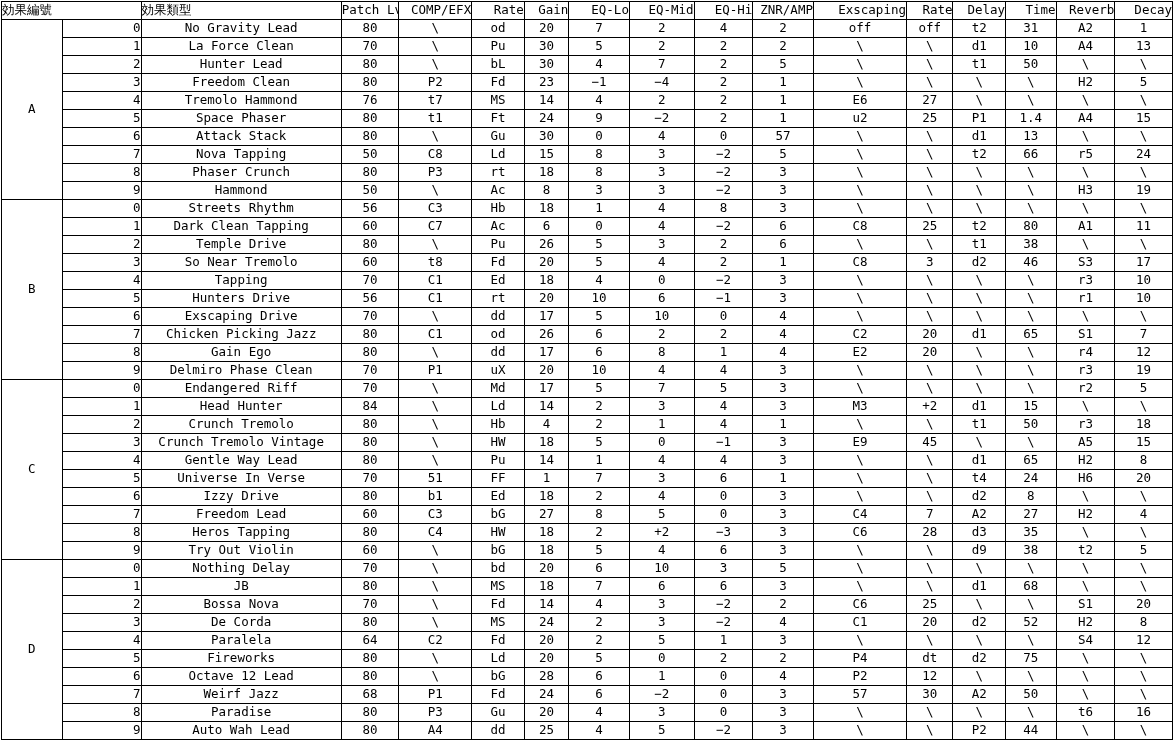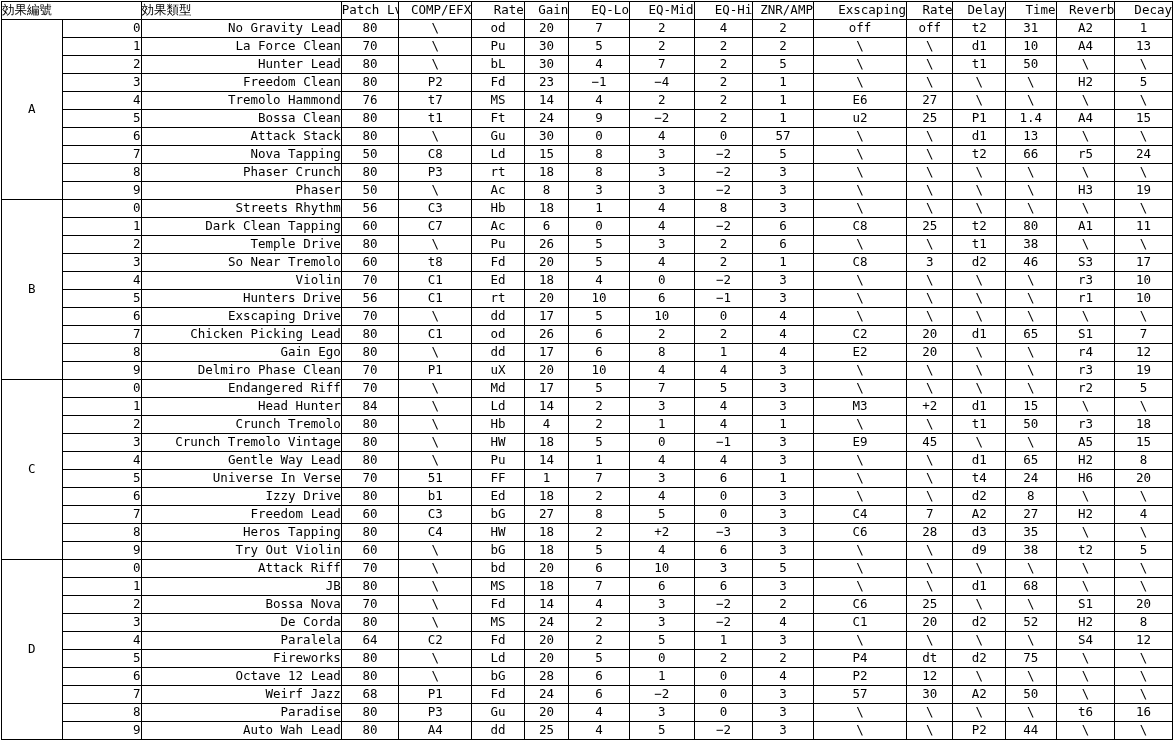--- a/index.html
+++ b/index.html
@@ -63,21 +63,21 @@
     text-align: center;
     vertical-align: middle;
     font-size: 15px;
     font-family: "DejaVu Sans Mono", monospace;
   }
   td.num-cell {
     text-align: right;
     padding-right: 3px;
   }
   td.name-cell {
-    text-align: right;
+    text-align: center;
     padding-left: 2px;
     margin-left: 32px;
   }
   td.val-cell {
     text-align: center;
   }
   .han {
     font-family: "DejaVu Sans", sans-serif;
     font-size: 13px;
   }
@@ -212,21 +212,21 @@
         <td class="val-cell">1</td>
         <td class="val-cell">E6</td>
         <td class="val-cell">27</td>
         <td class="val-cell">\</td>
         <td class="val-cell">\</td>
         <td class="val-cell">\</td>
         <td class="val-cell">\</td>
       </tr>
       <tr>
         <td class="num-cell">5</td>
-        <td class="name-cell">Bossa Clean</td>
+        <td class="name-cell">Space Phaser</td>
         <td class="val-cell">80</td>
         <td class="val-cell">t1</td>
         <td class="val-cell">Ft</td>
         <td class="val-cell">24</td>
         <td class="val-cell">9</td>
         <td class="val-cell">−2</td>
         <td class="val-cell">2</td>
         <td class="val-cell">1</td>
         <td class="val-cell">u2</td>
         <td class="val-cell">25</td>
@@ -284,21 +284,21 @@
         <td class="val-cell">3</td>
         <td class="val-cell">\</td>
         <td class="val-cell">\</td>
         <td class="val-cell">\</td>
         <td class="val-cell">\</td>
         <td class="val-cell">\</td>
         <td class="val-cell">\</td>
       </tr>
       <tr>
         <td class="num-cell">9</td>
-        <td class="name-cell">Phaser</td>
+        <td class="name-cell">Hammond</td>
         <td class="val-cell">50</td>
         <td class="val-cell">\</td>
         <td class="val-cell">Ac</td>
         <td class="val-cell">8</td>
         <td class="val-cell">3</td>
         <td class="val-cell">3</td>
         <td class="val-cell">−2</td>
         <td class="val-cell">3</td>
         <td class="val-cell">\</td>
         <td class="val-cell">\</td>
@@ -375,21 +375,21 @@
         <td class="val-cell">1</td>
         <td class="val-cell">C8</td>
         <td class="val-cell">3</td>
         <td class="val-cell">d2</td>
         <td class="val-cell">46</td>
         <td class="val-cell">S3</td>
         <td class="val-cell">17</td>
       </tr>
       <tr>
         <td class="num-cell">4</td>
-        <td class="name-cell">Violin</td>
+        <td class="name-cell">Tapping</td>
         <td class="val-cell">70</td>
         <td class="val-cell">C1</td>
         <td class="val-cell">Ed</td>
         <td class="val-cell">18</td>
         <td class="val-cell">4</td>
         <td class="val-cell">0</td>
         <td class="val-cell">−2</td>
         <td class="val-cell">3</td>
         <td class="val-cell">\</td>
         <td class="val-cell">\</td>
@@ -429,21 +429,21 @@
         <td class="val-cell">4</td>
         <td class="val-cell">\</td>
         <td class="val-cell">\</td>
         <td class="val-cell">\</td>
         <td class="val-cell">\</td>
         <td class="val-cell">\</td>
         <td class="val-cell">\</td>
       </tr>
       <tr>
         <td class="num-cell">7</td>
-        <td class="name-cell">Chicken Picking Lead</td>
+        <td class="name-cell">Chicken Picking Jazz</td>
         <td class="val-cell">80</td>
         <td class="val-cell">C1</td>
         <td class="val-cell">od</td>
         <td class="val-cell">26</td>
         <td class="val-cell">6</td>
         <td class="val-cell">2</td>
         <td class="val-cell">2</td>
         <td class="val-cell">4</td>
         <td class="val-cell">C2</td>
         <td class="val-cell">20</td>
@@ -665,21 +665,21 @@
         <td class="val-cell">\</td>
         <td class="val-cell">\</td>
         <td class="val-cell">d9</td>
         <td class="val-cell">38</td>
         <td class="val-cell">t2</td>
         <td class="val-cell">5</td>
       </tr>
       <tr>
         <td class="group-cell" rowspan="10">D</td>
         <td class="num-cell">0</td>
-        <td class="name-cell">Attack Riff</td>
+        <td class="name-cell">Nothing Delay</td>
         <td class="val-cell">70</td>
         <td class="val-cell">\</td>
         <td class="val-cell">bd</td>
         <td class="val-cell">20</td>
         <td class="val-cell">6</td>
         <td class="val-cell">10</td>
         <td class="val-cell">3</td>
         <td class="val-cell">5</td>
         <td class="val-cell">\</td>
         <td class="val-cell">\</td>

